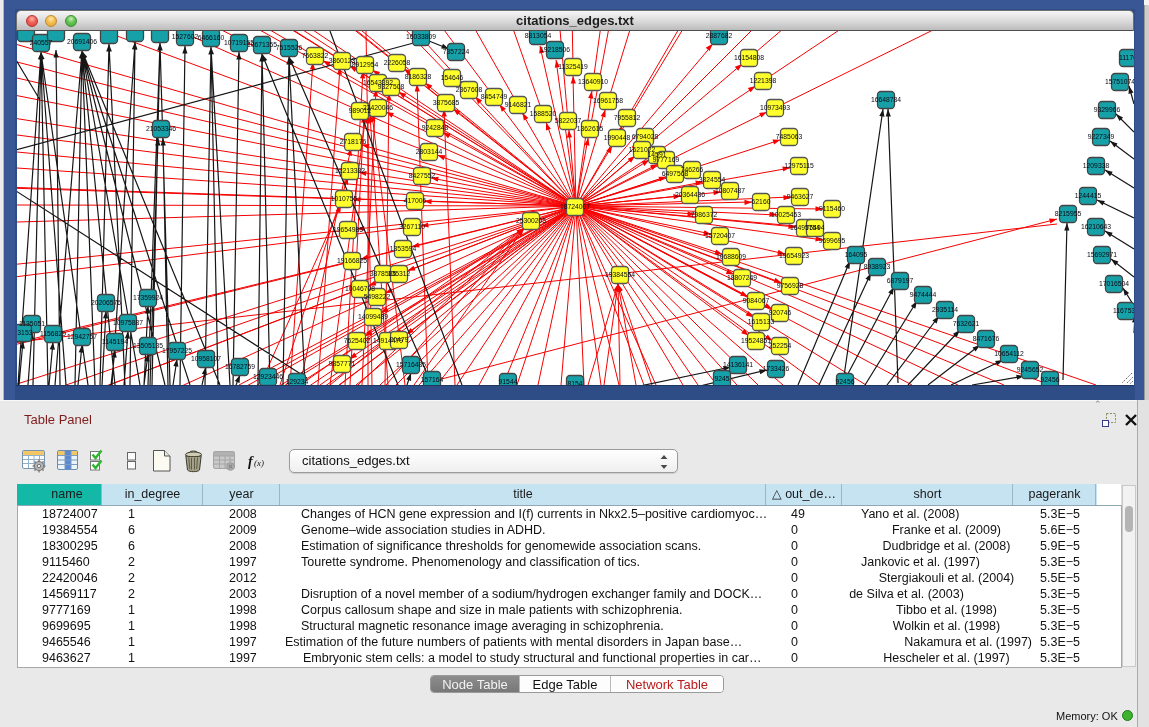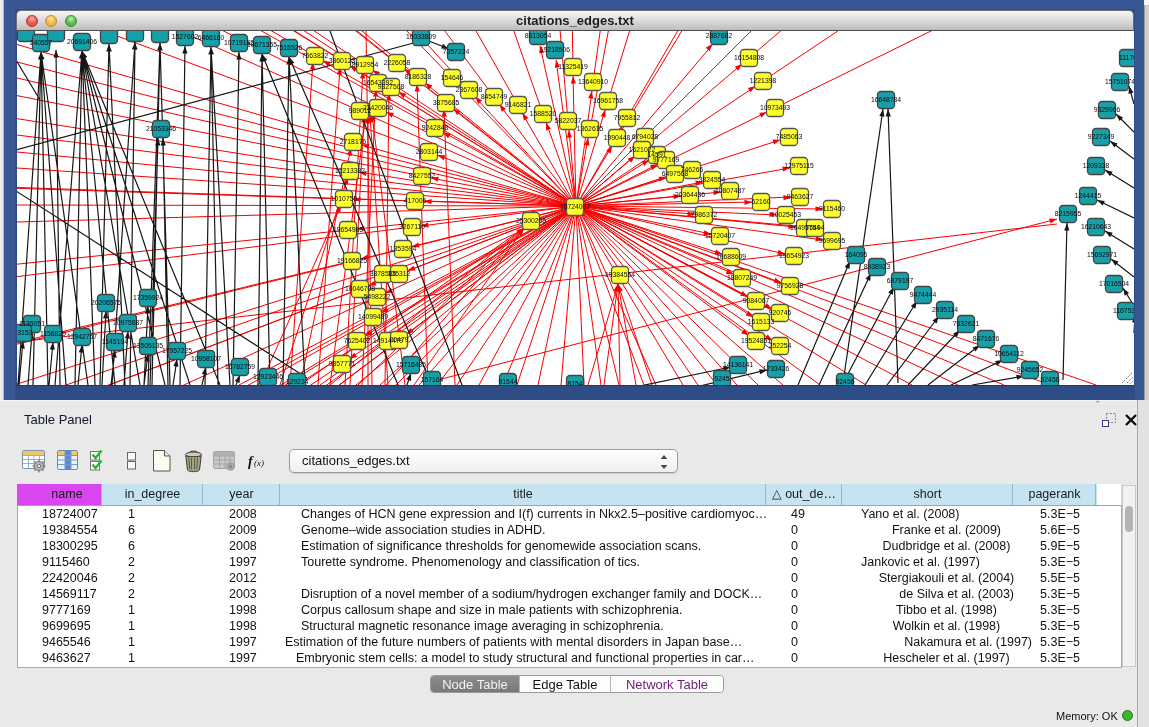--- a/index.html
+++ b/index.html
@@ -315,21 +315,21 @@
       </g>
     </svg>
 
   <svg class="abs" style="left:1118px;top:369px" width="16" height="16" viewBox="0 0 16 16">
     <path d="M14 4L4 14M15 8L8 15M15 12L12 15" stroke="#707070" stroke-dasharray="2 1.3" fill="none"></path>
   </svg>
   <div class="abs" style="left:16px;top:385px;width:1118px;height:1px;background:#20355f"></div>
 </div>
 
 <div class="abs" style="left:0;top:400px;width:1149px;height:327px;background:#e9e9e9;border-top:1px solid #f8f8f8">
-  <div class="abs" style="left:24px;top:11px;font-size:13px;color:#0f172a">Table Panel</div>
+  <div class="abs" style="left:24px;top:11px;font-size:13px;color:#7f1d1d">Table Panel</div>
   <svg class="abs" style="left:1101px;top:11px" width="16" height="16" viewBox="0 0 16 16">
     <rect x="5.5" y="1.5" width="9" height="9" fill="none" stroke="#8a8a5a" stroke-dasharray="2 1.4"></rect>
     <rect x="1.5" y="8.5" width="6" height="6" fill="#fff" stroke="#3a3a8a"></rect>
   </svg>
   <svg class="abs" style="left:1123px;top:11px" width="16" height="16" viewBox="0 0 16 16">
     <path d="M3 3L13 13M13 3L3 13" stroke="#111" stroke-width="2.4"></path>
   </svg>
   <div class="abs" style="left:1094px;top:-2px;color:#8a8a8a;font-size:9px">⌃</div>
 </div>
 <svg style="position:absolute;left:22px;top:449px" width="24" height="24" viewBox="0 0 24 24">
@@ -381,21 +381,21 @@
 <div class="abs" style="left:289px;top:449px;width:389px;height:24px;border:1px solid #9b9b9b;border-radius:5px;
    background:linear-gradient(#ffffff,#efefef);box-shadow:0 1px 1px rgba(0,0,0,.12)">
   <div class="abs" style="left:12px;top:0;line-height:22px;font-size:13px;color:#111">citations_edges.txt</div>
   <svg class="abs" style="left:366px;top:3px" width="16" height="18" viewBox="0 0 16 18">
     <path d="M8 2l3.4 4H4.6zM8 16l3.4-4H4.6z" fill="#4a4a4a"></path>
   </svg>
 </div>
 
 <div class="abs" style="left:17px;top:484px;width:1105px;height:184px;background:#fff;border:1px solid #a8a8a8">
   <div class="abs" style="left:-1px;top:-1px;width:1105px;height:22px;background:#c6e3f2;border-bottom:1px solid #8fa8b8;font-size:12.5px;color:#1a1a1a">
-    <div style="position:absolute;left:0px;top:0;width:85px;height:21px;background:#d946ef;border-right:1px solid #9bb7c6;text-align:center;line-height:21px;padding-left:16px;">name</div>
+    <div style="position:absolute;left:0px;top:0;width:85px;height:21px;background:#14b8a6;border-right:1px solid #9bb7c6;text-align:center;line-height:21px;padding-left:16px;">name</div>
       <div style="position:absolute;left:86px;top:0;width:100px;height:21px;background:#c6e3f2;border-right:1px solid #9bb7c6;text-align:center;line-height:21px;">in_degree</div>
       <div style="position:absolute;left:187px;top:0;width:76px;height:21px;background:#c6e3f2;border-right:1px solid #9bb7c6;text-align:center;line-height:21px;">year</div>
       <div style="position:absolute;left:264px;top:0;width:485px;height:21px;background:#c6e3f2;border-right:1px solid #9bb7c6;text-align:center;line-height:21px;">title</div>
       <div style="position:absolute;left:750px;top:0;width:75px;height:21px;background:#c6e3f2;border-right:1px solid #9bb7c6;text-align:center;line-height:21px;">△ out_de…</div>
       <div style="position:absolute;left:826px;top:0;width:170px;height:21px;background:#c6e3f2;border-right:1px solid #9bb7c6;text-align:center;line-height:21px;">short</div>
       <div style="position:absolute;left:997px;top:0;width:82px;height:21px;background:#c6e3f2;border-right:1px solid #9bb7c6;text-align:center;line-height:21px;">pagerank</div>
       <div style="position:absolute;left:1080px;top:0;width:24px;height:21px;background:#fff"></div>
   </div>
   <div class="abs" style="left:0;top:22px;width:1103px;height:160px;font-size:12.5px;color:#111;overflow:hidden">
     <div style="position:absolute;left:0;top:0px;width:1105px;height:16px">
@@ -441,21 +441,21 @@
         <span style="position:absolute;left:773px">0</span>
         <span style="position:absolute;left:843px;width:171px;text-align:center">Stergiakouli et al. (2004)</span>
         <span style="position:absolute;left:1022px">5.5E−5</span>
       </div>
       <div style="position:absolute;left:0;top:80px;width:1105px;height:16px">
         <span style="position:absolute;left:24px">14569117</span>
         <span style="position:absolute;left:110px">2</span>
         <span style="position:absolute;left:211px">2003</span>
         <span style="position:absolute;left:283px;width:478px;overflow:hidden;white-space:nowrap">Disruption of a novel member of a sodium/hydrogen exchanger family and DOCK…</span>
         <span style="position:absolute;left:773px">0</span>
-        <span style="position:absolute;left:825px;width:171px;text-align:right">de Silva et al. (2003)</span>
+        <span style="position:absolute;left:803px;width:171px;text-align:center">de Silva et al. (2003)</span>
         <span style="position:absolute;left:1022px">5.3E−5</span>
       </div>
       <div style="position:absolute;left:0;top:96px;width:1105px;height:16px">
         <span style="position:absolute;left:24px">9777169</span>
         <span style="position:absolute;left:110px">1</span>
         <span style="position:absolute;left:211px">1998</span>
         <span style="position:absolute;left:283px;width:478px;overflow:hidden;white-space:nowrap">Corpus callosum shape and size in male patients with schizophrenia.</span>
         <span style="position:absolute;left:773px">0</span>
         <span style="position:absolute;left:843px;width:171px;text-align:center">Tibbo et al. (1998)</span>
         <span style="position:absolute;left:1022px">5.3E−5</span>
@@ -475,34 +475,34 @@
         <span style="position:absolute;left:211px">1997</span>
         <span style="position:absolute;left:267px;width:478px;overflow:hidden;white-space:nowrap">Estimation of the future numbers of patients with mental disorders in Japan base…</span>
         <span style="position:absolute;left:773px">0</span>
         <span style="position:absolute;left:843px;width:171px;text-align:right">Nakamura et al. (1997)</span>
         <span style="position:absolute;left:1022px">5.3E−5</span>
       </div>
       <div style="position:absolute;left:0;top:144px;width:1105px;height:16px">
         <span style="position:absolute;left:24px">9463627</span>
         <span style="position:absolute;left:110px">1</span>
         <span style="position:absolute;left:211px">1997</span>
-        <span style="position:absolute;left:278px;width:478px;overflow:hidden;white-space:nowrap">Embryonic stem cells: a model to study structural and functional properties in car…</span>
+        <span style="position:absolute;left:285px;width:478px;overflow:hidden;white-space:nowrap">Embryonic stem cells: a model to study structural and functional properties in car…</span>
         <span style="position:absolute;left:773px">0</span>
         <span style="position:absolute;left:843px;width:171px;text-align:center">Hescheler et al. (1997)</span>
         <span style="position:absolute;left:1022px">5.3E−5</span>
       </div>
   </div>
 </div>
 
 <div class="abs" style="left:1122px;top:485px;width:14px;height:182px;background:#f2f2f2;border:1px solid #c9c9c9">
   <div class="abs" style="left:2px;top:20px;width:8px;height:26px;background:#b4b4b4;border-radius:4px"></div>
 </div>
 
 <div class="abs" style="left:1137px;top:400px;width:12px;height:327px;background:#e2e2e2;border-left:1px solid #ababab"></div>
 
 <div class="abs" style="left:430px;top:675px;height:18px;border:1px solid #9a9a9a;border-radius:4px;overflow:hidden;font-size:13px;line-height:17px;display:flex">
   <div style="width:88px;text-align:center;background:linear-gradient(#8d8d8d,#787878);color:#f2f2f2">Node Table</div>
   <div style="width:91px;text-align:center;background:#fdfdfd;color:#111;border-left:1px solid #b9b9b9">Edge Table</div>
-  <div style="width:113px;text-align:center;background:#fdfdfd;color:#701a75;border-left:1px solid #b9b9b9">Network Table</div>
+  <div style="width:113px;text-align:center;background:#fdfdfd;color:#b91c1c;border-left:1px solid #b9b9b9">Network Table</div>
 </div>
 
 <div class="abs" style="left:1056px;top:710px;font-size:11px;color:#111">Memory: OK</div>
 <div class="abs" style="left:1122px;top:710px;width:11px;height:11px;border-radius:6px;background:#3db32f;border:1px solid #1f7a18"></div>
 
 </body></html>

